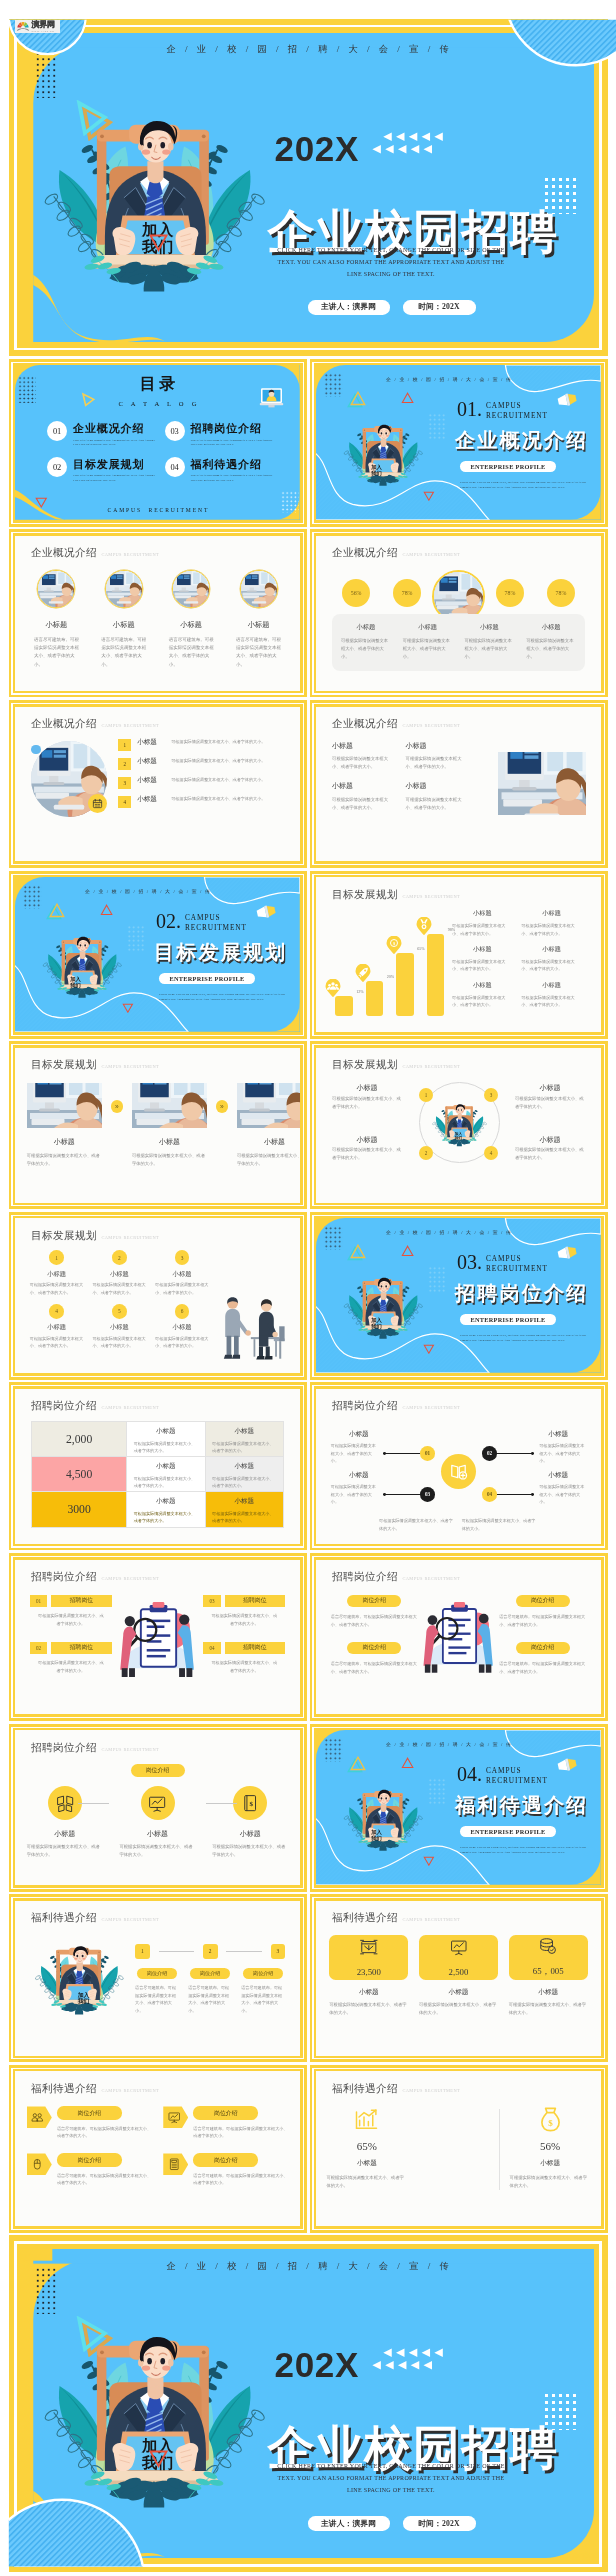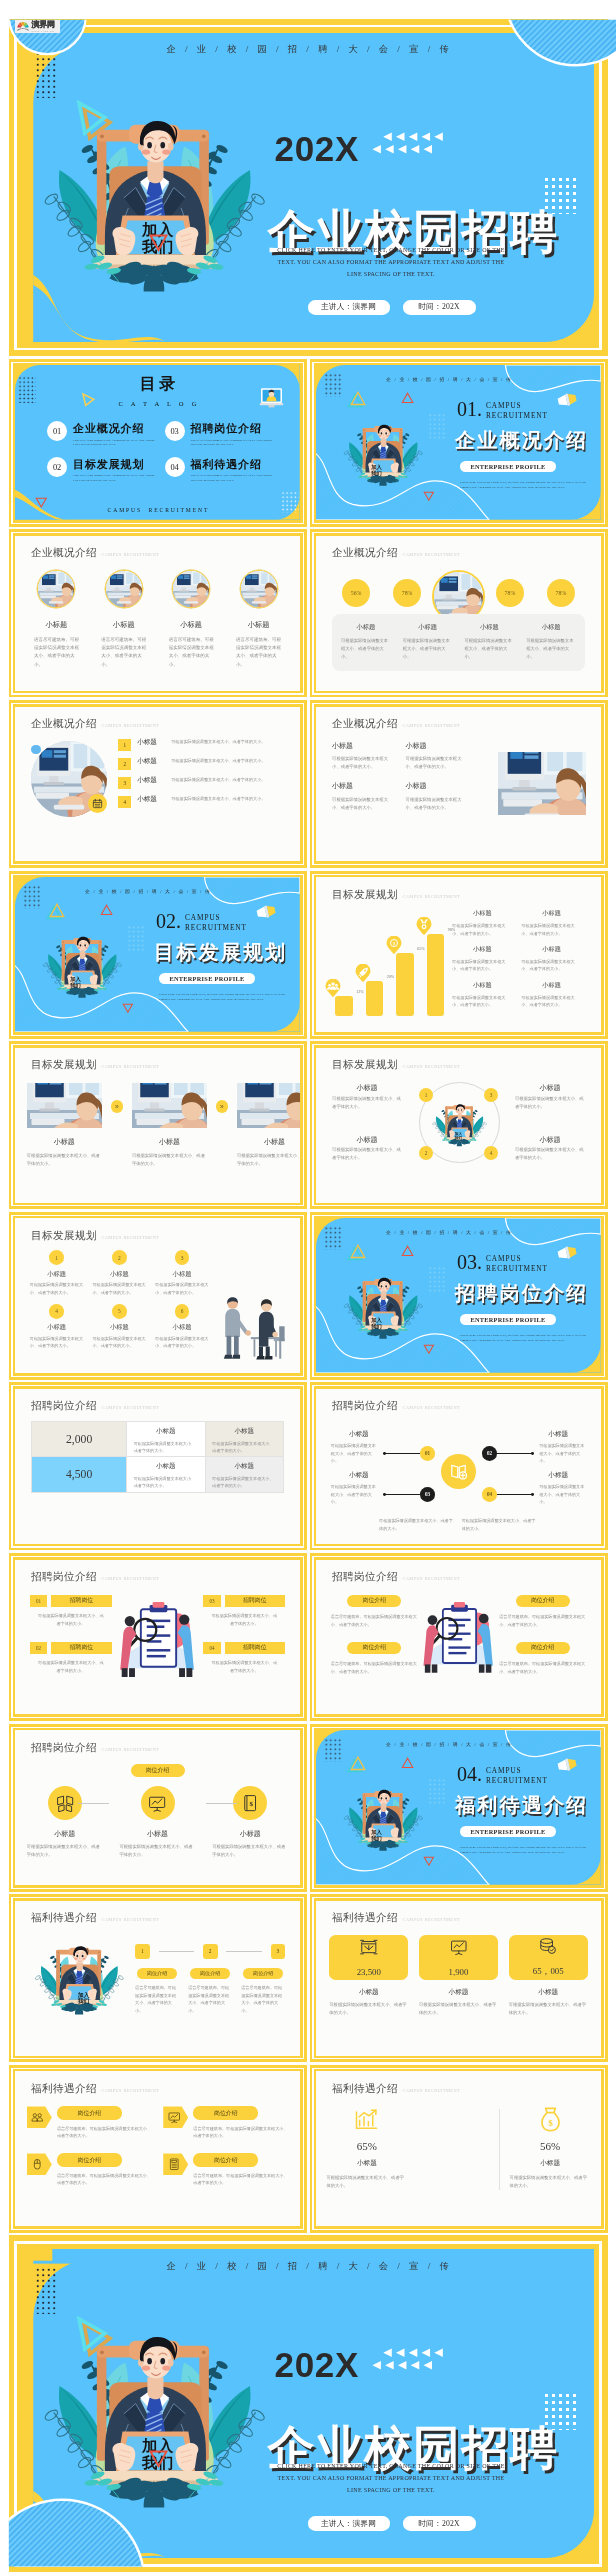--- a/index.html
+++ b/index.html
@@ -34,21 +34,21 @@
 .h-eyebrow{position:absolute;left:144px;top:10.3px;font-size:9.2px;letter-spacing:3.5px;color:#343434;
   font-family:"Liberation Serif",serif;white-space:nowrap;}
 .h-year{position:absolute;left:252px;top:98px;font-size:35px;font-weight:700;color:#2b2b2b;letter-spacing:0.7px;
   font-family:"Liberation Sans",sans-serif;line-height:1;}
 .h-arrows{position:absolute;left:349px;top:98px;width:72px;height:24px;}
 .h-title{position:absolute;left:245px;top:142px;font-size:47px;font-weight:700;color:#fff;letter-spacing:1.5px;
   font-family:"Liberation Sans",sans-serif;text-shadow:2.6px 2.9px 0 #2e2e2e;line-height:1.05;white-space:nowrap;margin-top:32px;}
 .h-desc{position:absolute;left:251px;top:211px;width:235px;font-size:6px;line-height:2;color:#30303a;
   text-align:center;letter-spacing:0.3px;font-family:"Liberation Serif",serif;}
 .h-pill{position:absolute;height:14.7px;border-radius:7.3px;background:#fff;display:flex;align-items:center;
-  justify-content:center;font-size:7.7px;color:#2d2d2d;font-family:"Liberation Serif",serif;font-weight:400;letter-spacing:0.2px;}
+  justify-content:center;font-size:7.7px;color:#2d2d2d;font-family:"Liberation Serif",serif;font-weight:700;letter-spacing:0.2px;}
 .h-pill.p1{left:285px;top:267px;width:82px;}
 .h-pill.p2{left:380px;top:267px;width:73px;}
 .h-illus{position:absolute;left:16px;top:77px;width:227px;height:183px;}
 .h-sign{position:absolute;left:107px;top:189px;width:57px;text-align:center;color:#151515;font-weight:700;
   font-size:15.4px;line-height:1.08;font-family:"Liberation Sans",sans-serif;letter-spacing:0.7px;}
 .h-sign span{display:block;}
 .h-tri-t{position:absolute;left:53px;top:67px;width:32px;height:36px;}
 .h-tri-y{position:absolute;left:58px;top:72px;width:32px;height:36px;}
 .h-tri-r{position:absolute;left:126px;top:201px;width:19px;height:17.6px;}
 .hdots{position:absolute;left:12.3px;top:18px;width:23.5px;height:47px;color:#1b2733;
@@ -207,21 +207,21 @@
 .x6-d{margin-top:2.9px;font-size:4.1px;line-height:1.85;color:#8a8a8a;font-family:"Liberation Serif",serif;text-align:left;}
 .x6-il{position:absolute;right:10.3px;bottom:11.7px;width:81px;height:66px;}
 .x6-il svg{width:100%;height:100%;}
 
 
 .tb{position:absolute;left:16px;right:16px;top:32px;border:0.7px solid #e2e2e2;}
 .tb-row{display:flex;height:35px;border-bottom:0.7px solid #e2e2e2;}
 .tb-row:last-child{border-bottom:none;}
 .tb-row .tb-c1{width:94px;display:flex;align-items:center;justify-content:center;font-size:11.7px;color:#3a3a3a;
   background:#eeece2;font-family:"Liberation Serif",serif;}
-.tb-row.alt .tb-c1{background:#7dd3fc;}
+.tb-row.alt .tb-c1{background:#fca5a5;}
 .tb-row.hot .tb-c1{background:#f7bd09;color:#3a3a3a;}
 .tb-c2,.tb-c3{flex:1;padding:5.1px 6.6px;}
 .tb-c2{background:#fff;border-left:0.7px solid #e2e2e2;border-right:0.7px solid #e2e2e2;}
 .tb-c3{background:#eeece2;}
 .tb-row.alt .tb-c3{background:#eeeeee;}
 .tb-row.hot .tb-c3{background:#f7bd09;}
 .tb-t{font-size:6.5px;color:#3a3a3a;text-align:center;font-family:"Liberation Serif",serif;}
 .tb-d{margin-top:3.7px;font-size:4.1px;line-height:1.8;color:#8a8a8a;font-family:"Liberation Serif",serif;}
 .tb-row.hot .tb-d{color:#6b5a0f;}
 
@@ -2242,20 +2242,31 @@
   <div class="tb-c1">4,500</div>
   <div class="tb-c2">
                   <div class="tb-t">小标题</div>
      <div class="tb-d">可根据实际情况调整文本框大小、或者字体的大小。</div>
                 </div>
   <div class="tb-c3">
                   <div class="tb-t">小标题</div>
      <div class="tb-d">可根据实际情况调整文本框大小、或者字体的大小。</div>
                 </div>
               </div>
+              <div class="tb-row hot">
+  <div class="tb-c1">3000</div>
+  <div class="tb-c2">
+                  <div class="tb-t">小标题</div>
+     <div class="tb-d">可根据实际情况调整文本框大小、或者字体的大小。</div>
+                </div>
+  <div class="tb-c3">
+                  <div class="tb-t">小标题</div>
+     <div class="tb-d">可根据实际情况调整文本框大小、或者字体的大小。</div>
+                </div>
+              </div>
             </div>
           </div>
         </div>
         <div class="sl ">
 <div class="bdr">
             <div class="w"></div>
             <div class="y2"></div>
           </div>
 <div class="stage">
             <div class="shdr">
@@ -2942,21 +2953,21 @@
               </div>
               <div class="sc-col">
   <div class="sc-card">
      <div class="sc-ic">
                     <svg viewBox="0 0 34 34">
 <rect x="3" y="6" width="28" height="19" rx="1.6" fill="none" stroke="#2b2b2b" stroke-width="1.7"></rect>
 <path d="M8 19 L13 13 L18 17 L26 9" fill="none" stroke="#2b2b2b" stroke-width="1.7" stroke-linecap="round" stroke-linejoin="round"></path>
 <path d="M17 25 V30 M11 32 L17 30 L23 32" fill="none" stroke="#2b2b2b" stroke-width="1.7" stroke-linecap="round"></path>
                     </svg>
                   </div>
-     <div class="sc-v">1,900</div>
+     <div class="sc-v">2,500</div>
                 </div>
   <div class="sc-t">小标题</div>
   <div class="sc-d">可根据实际情况调整文本框大小、或者字体的大小。</div>
               </div>
               <div class="sc-col">
   <div class="sc-card">
      <div class="sc-ic">
                     <svg viewBox="0 0 30 30">
 <ellipse cx="13" cy="7" rx="10" ry="4" fill="none" stroke="#3a3a3a" stroke-width="1.7"></ellipse>
 <path d="M3 7 V13 C3 15.2 7.5 17 13 17 C18.5 17 23 15.2 23 13 V7" fill="none" stroke="#3a3a3a" stroke-width="1.7"></path>

